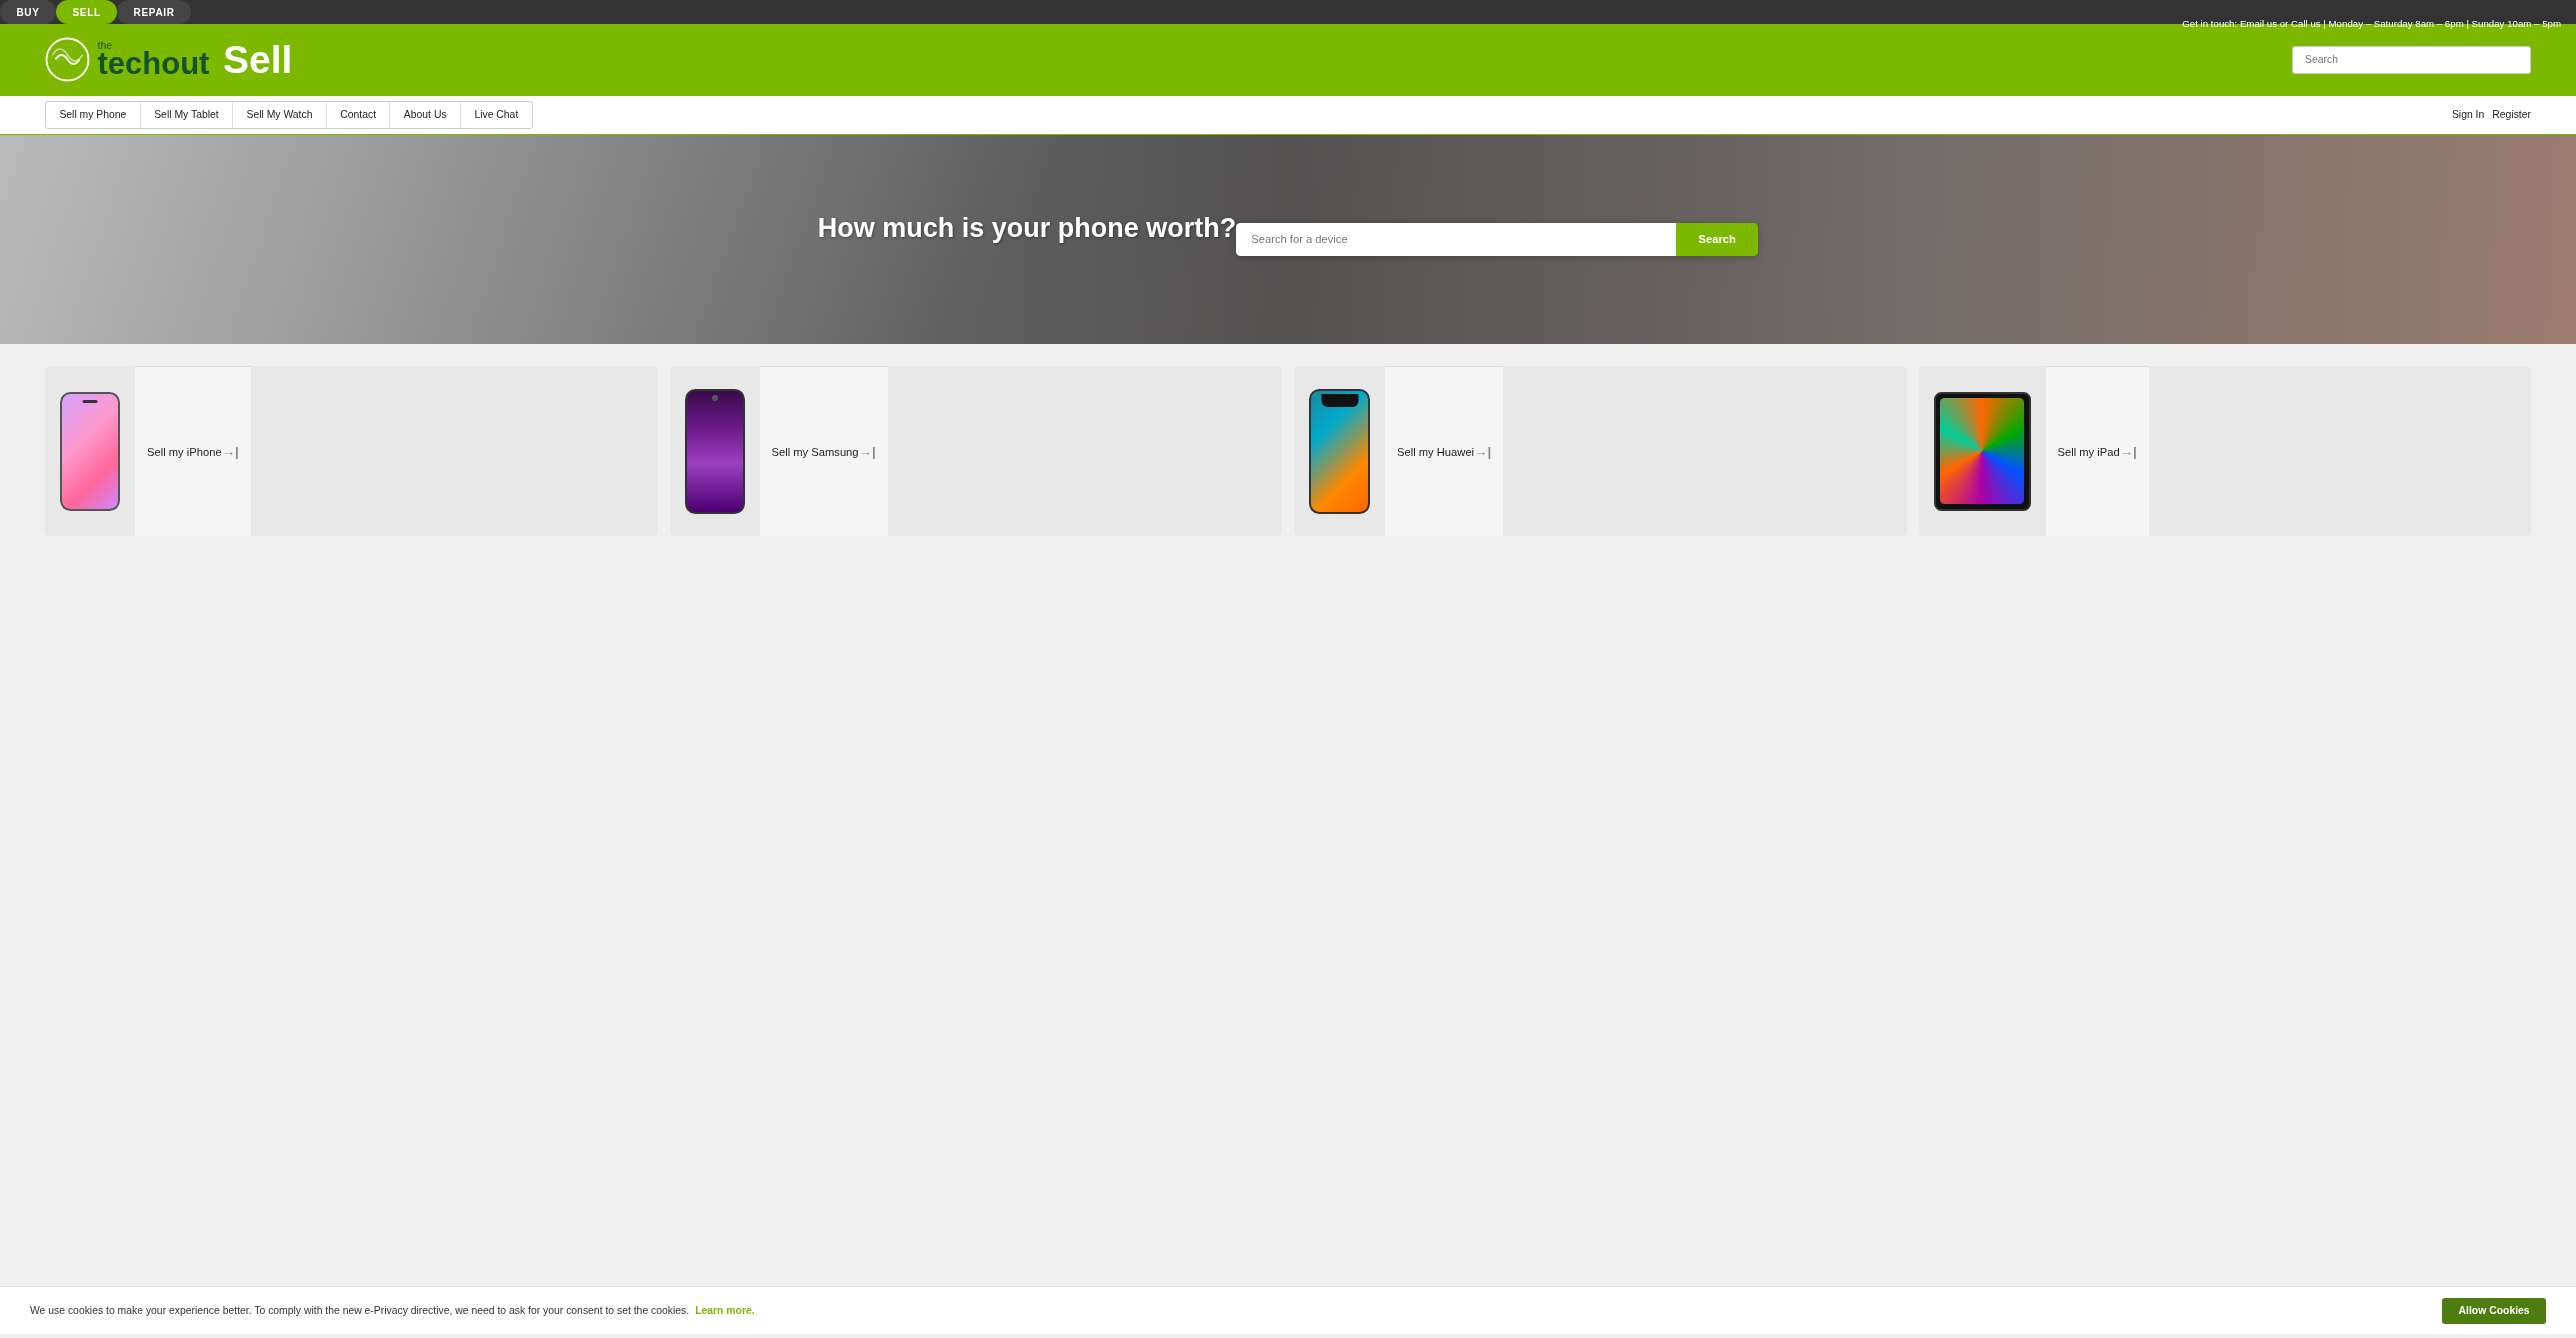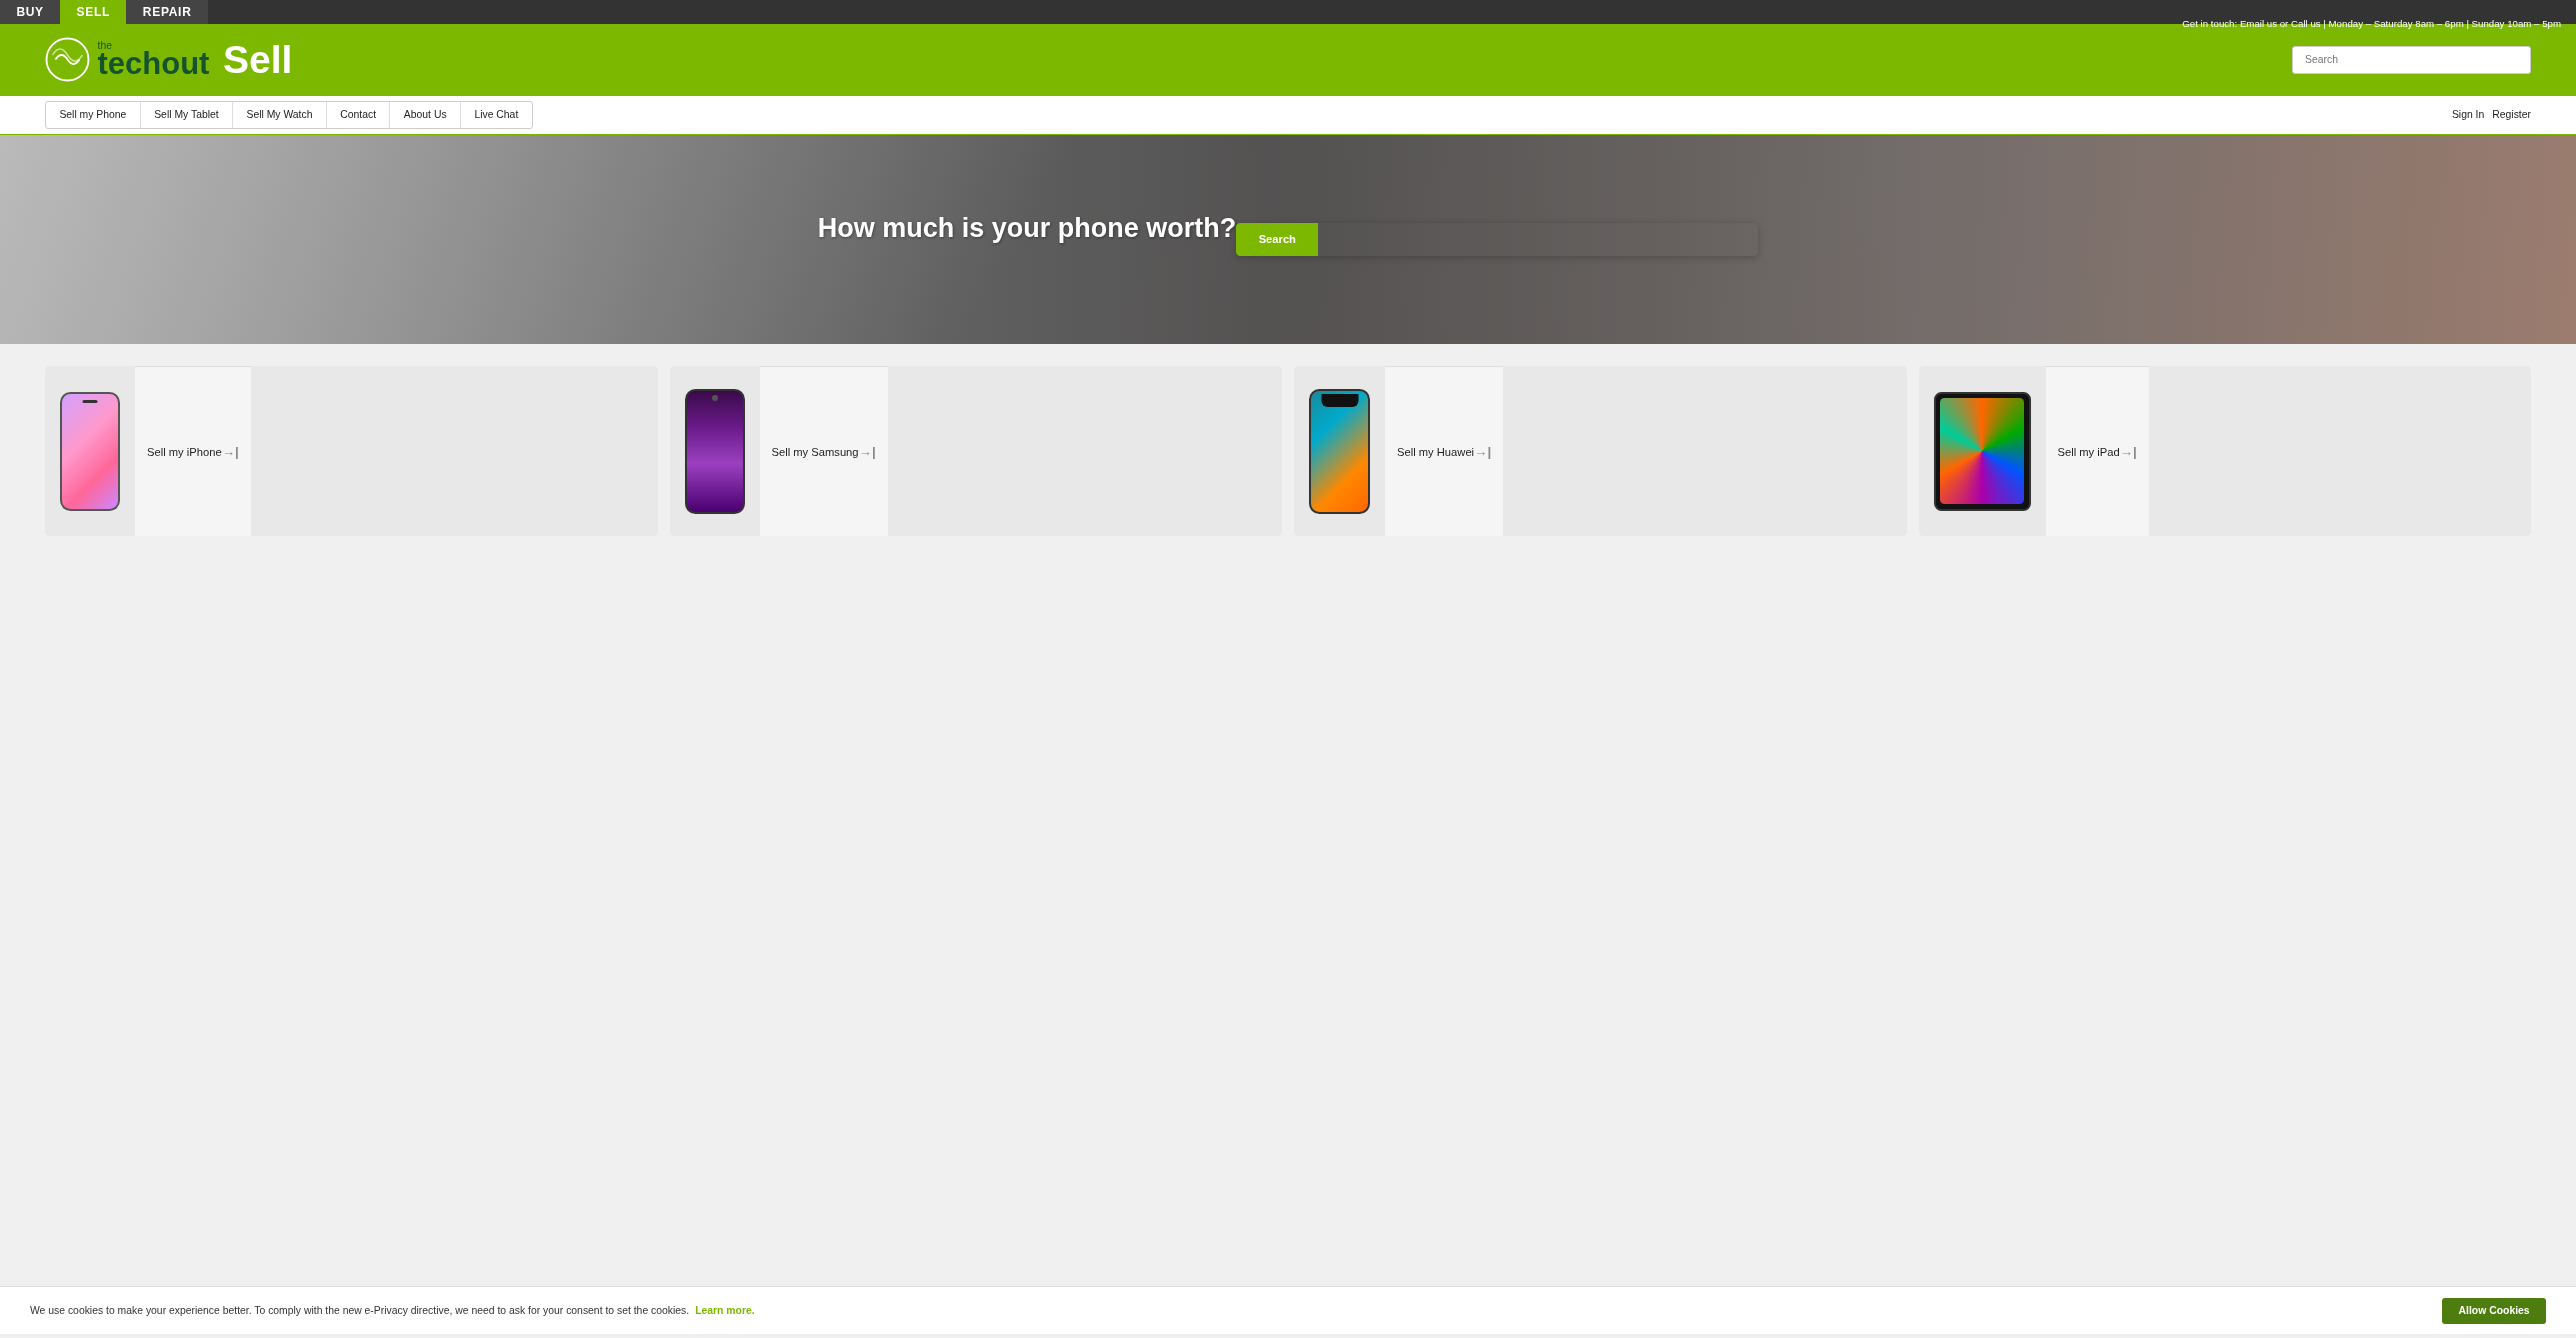--- a/index.html
+++ b/index.html
@@ -15,24 +15,25 @@
     .top-bar-nav {
       display: flex;
       height: 100%;
     }
     .top-bar-nav a {
       display: flex;
       align-items: center;
       padding: 0 16.4px;
       color: #fff;
       text-decoration: none;
-      font-size: 12px;
+      font-size: 10px;
       font-weight: bold;
       letter-spacing: 0.7px;
       height: 100%;
+      border-radius: 12px;
     }
     .top-bar-nav a.active {
       background: #7db800;
       color: #fff;
     }
     .top-bar-nav a:not(.active) {
       background: #444;
     }
     .top-bar-contact {
       margin-left: auto;
@@ -372,20 +373,21 @@
   </div>
   <div class="nav-right">
     <a>Sign In</a>
     <a>Register</a>
   </div>
 </div>
 
 <div class="hero">
   <div class="hero-title">How much is your phone worth?</div>
   <div class="hero-search-bar">
+    <input type="text" placeholder="Search for a device" style="">
     <button>Search</button>
   </div>
 </div>
 
 <div class="products-section">
   <div class="products-grid">
 
     <div class="product-card">
       <div class="product-card-image">
         <div class="phone-iphone"></div>

